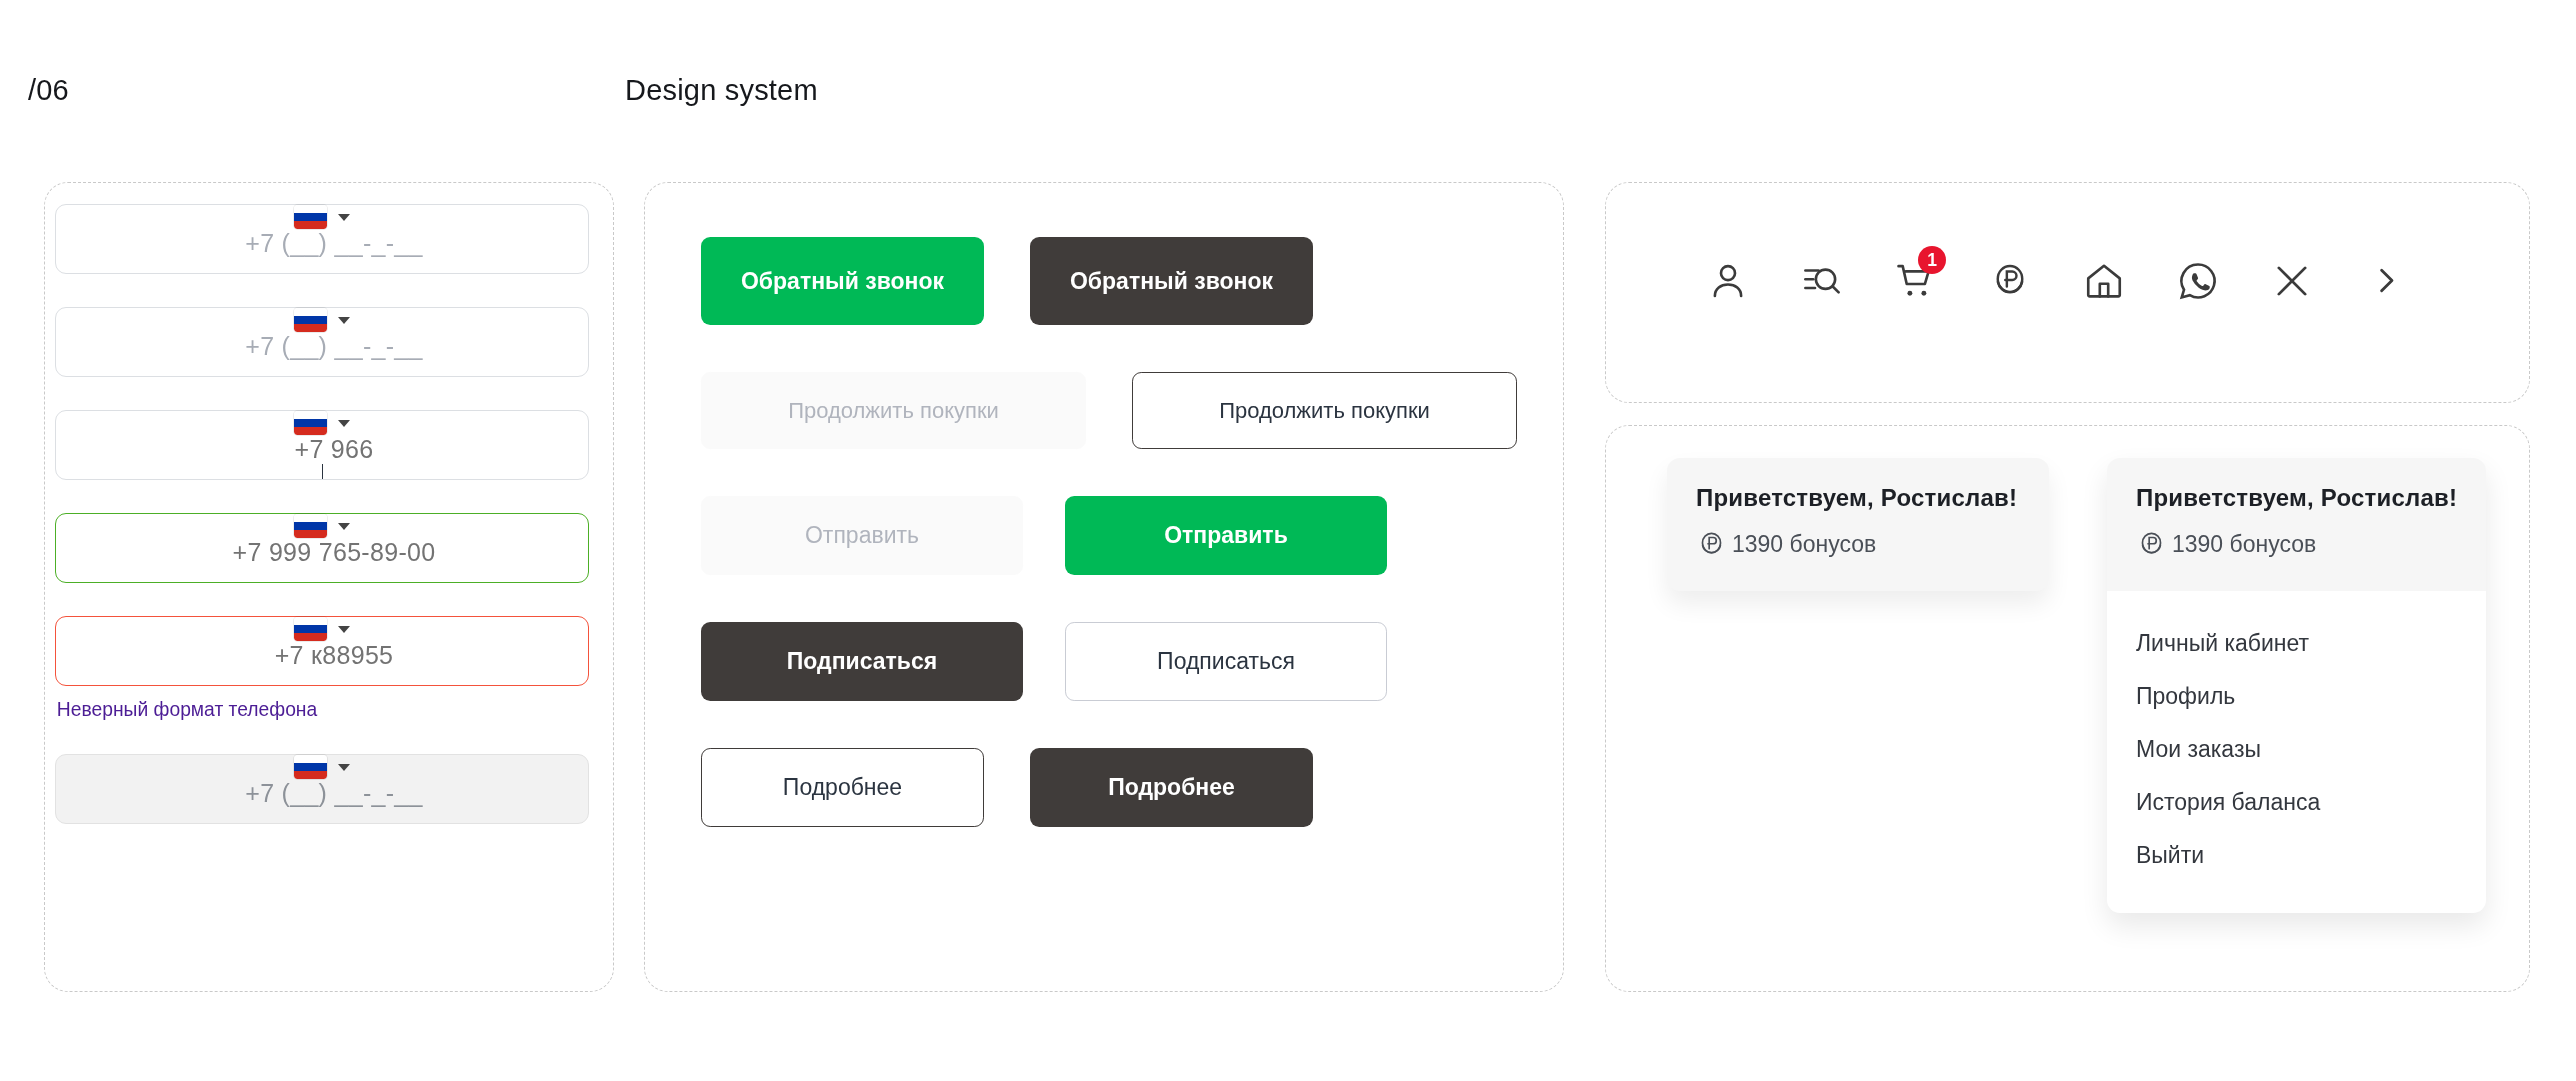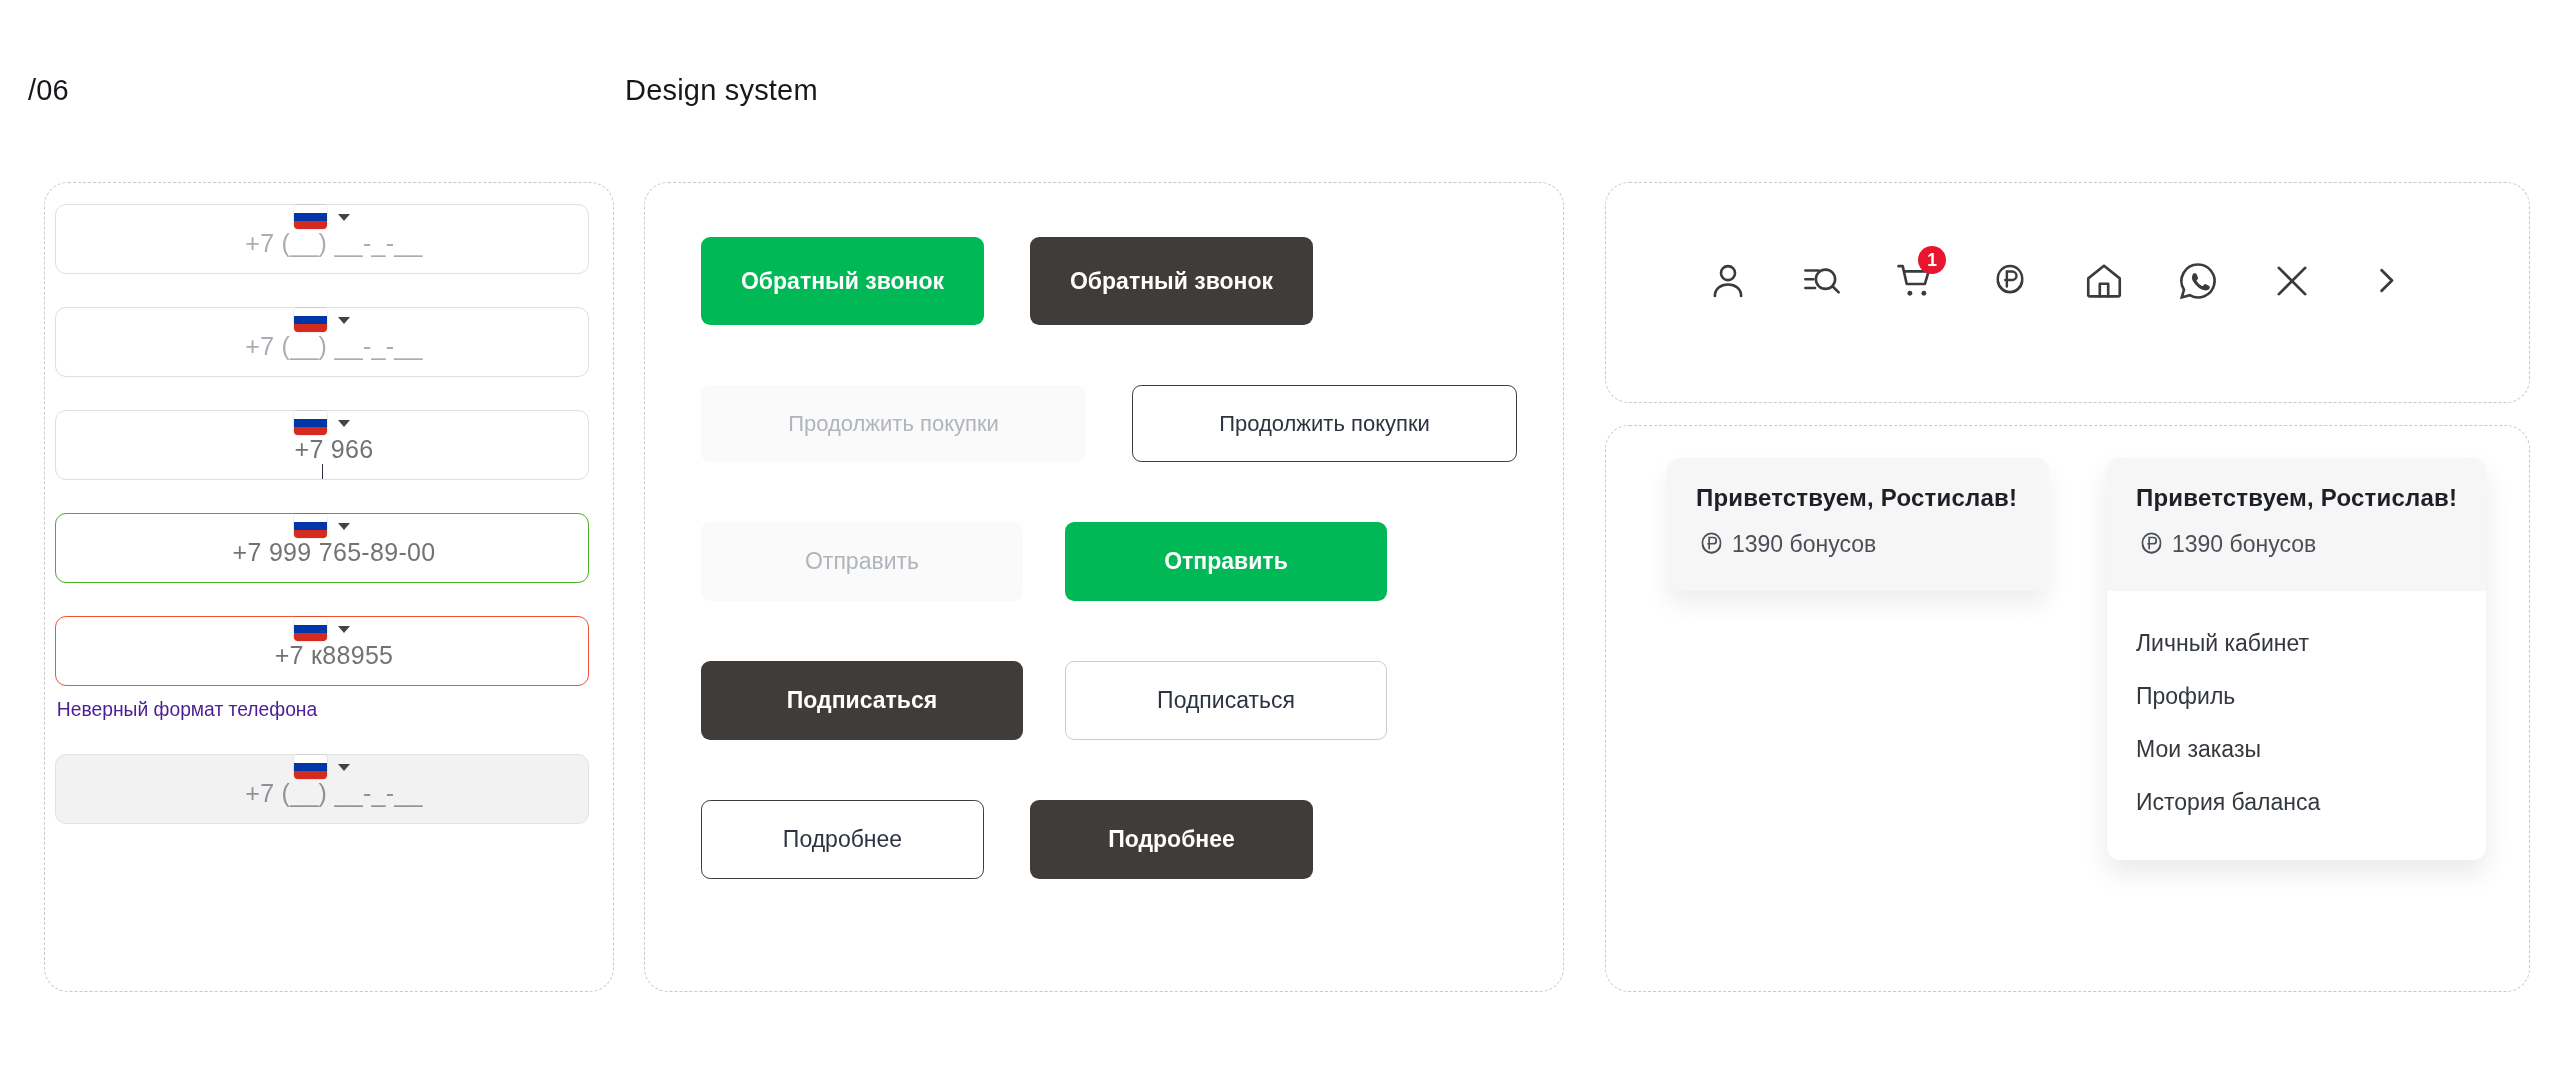--- a/index.html
+++ b/index.html
@@ -76,21 +76,21 @@
     display: inline-block; width: 1.8px; height: 26px;
     background: #2b3440; vertical-align: -4.6px; margin-left: 0.9px;
   }
   .field-error {
     margin-top: 13px; margin-left: 1.8px;
     font-size: 19.3px; color: #4c1d95;
   }
 
   
   .buttons-col { position: absolute; left: 701px; top: 237px; }
-  .btn-row { display: flex; align-items: center; margin-bottom: 60px; }
+  .btn-row { display: flex; align-items: center; margin-bottom: 47px; }
   .btn-row:last-child { margin-bottom: 0; }
 
   .btn {
     display: inline-flex; align-items: center; justify-content: center;
     font-family: "Liberation Sans", sans-serif;
     font-size: 23px; font-weight: bold;
     border-radius: 9.2px; border: 1.8px solid transparent;
     cursor: pointer; white-space: nowrap;
   }
   .btn-green  { background: #00b956; color: #fff; }
@@ -378,17 +378,18 @@
           <path d="M10.2 15.2V6.6h3.1a2.4 2.4 0 0 1 0 4.8h-4"></path>
         </svg>
         <span>1390 бонусов</span>
       </div>
     </div>
     <div class="menu-list">
       <div class="menu-item">Личный кабинет</div>
       <div class="menu-item">Профиль</div>
       <div class="menu-item">Мои заказы</div>
       <div class="menu-item">История баланса</div>
+      <div class="menu-item">Выйти</div>
     </div>
   </div>
 
 </div>
 
 
 </body></html>

